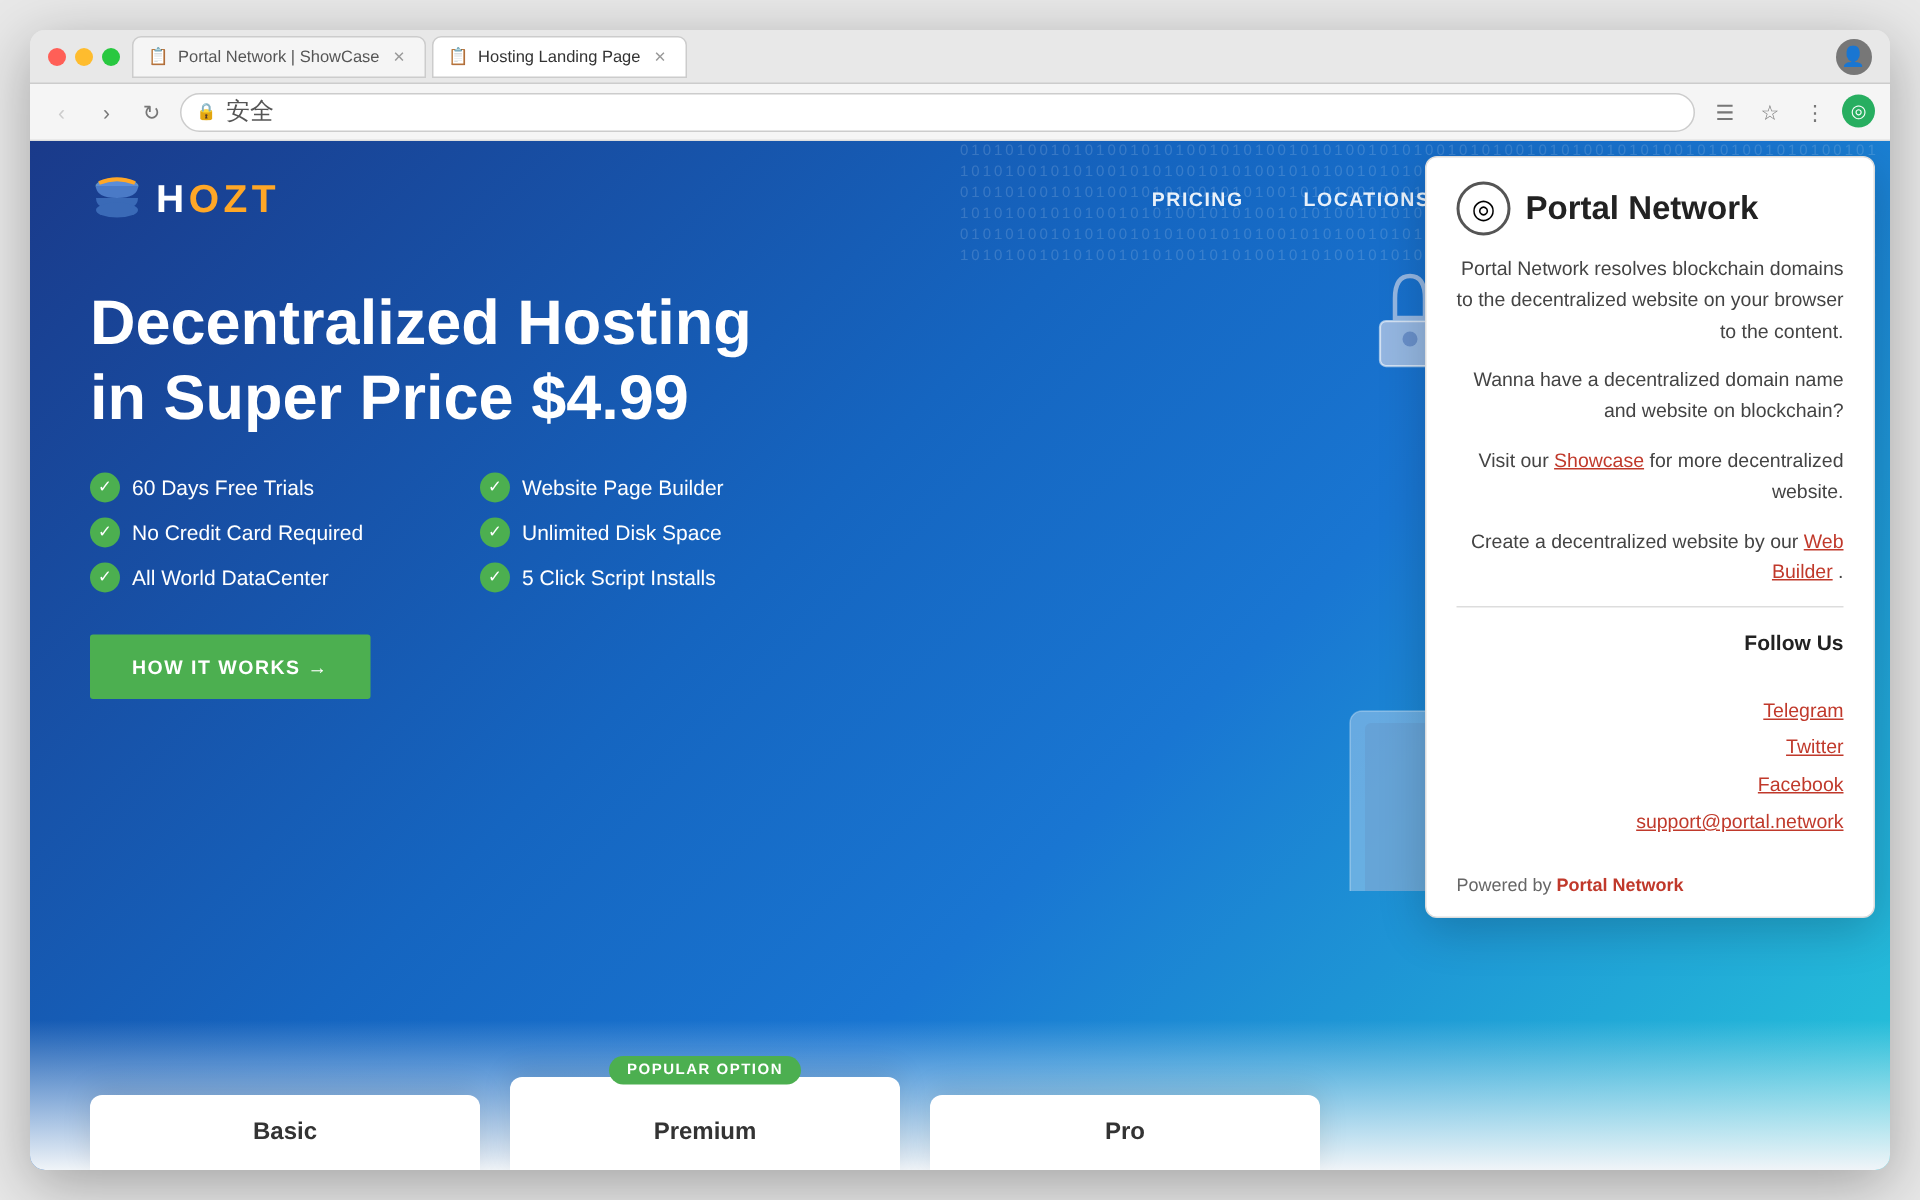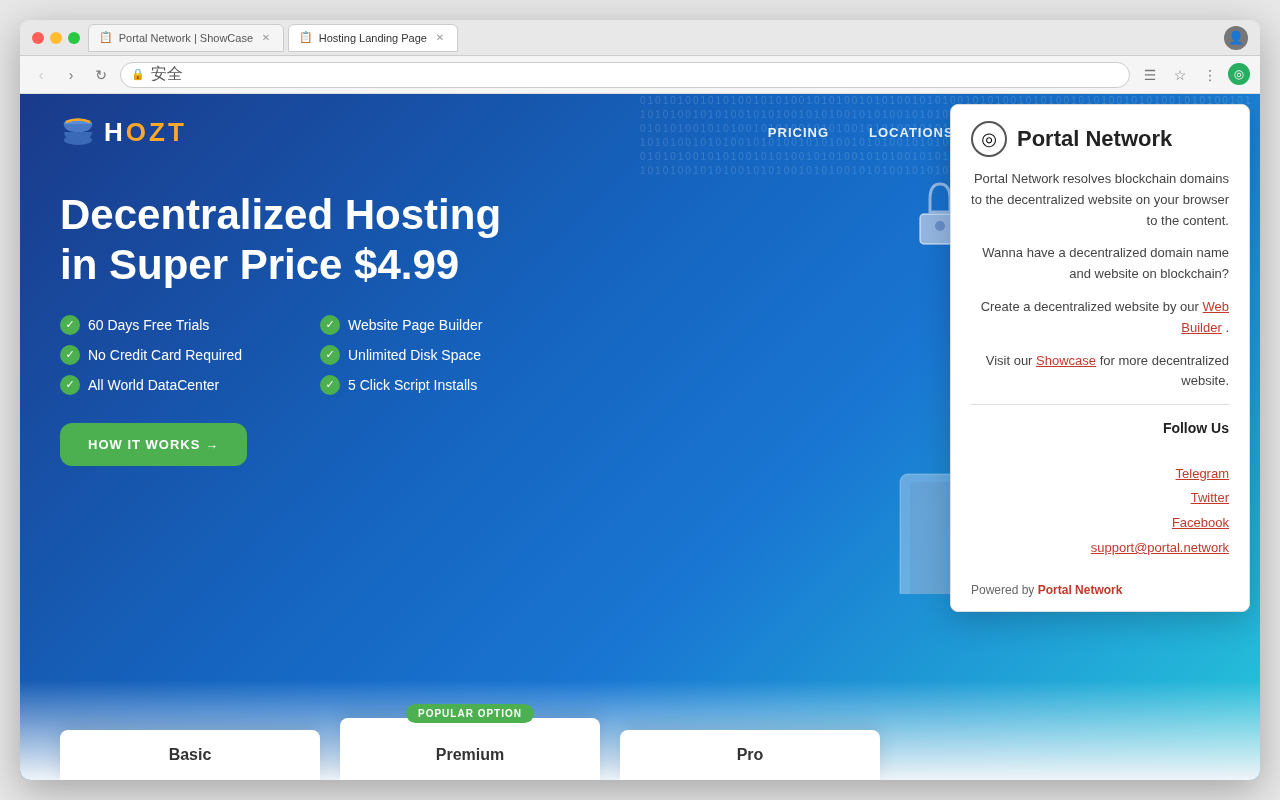--- a/index.html
+++ b/index.html
@@ -249,21 +249,21 @@
     }
 
     .how-it-works-btn {
       background: #4caf50;
       color: #fff;
       border: none;
       padding: 14px 28px;
       font-size: 13px;
       font-weight: 600;
       letter-spacing: 1px;
-      border-radius: 12px;
+      border-radius: 2px;
       cursor: pointer;
       display: inline-flex;
       align-items: center;
       gap: 10px;
     }
 
     .hero-illustration {
       position: absolute;
       right: 0;
       top: 0;
@@ -626,24 +626,24 @@
 
     <div class="portal-popup">
       <div class="popup-header">
         <div class="popup-logo">◎</div>
         <div class="popup-title">Portal Network</div>
       </div>
       <div class="popup-body">
         <p>Portal Network resolves blockchain domains to the decentralized website on your browser to the content.</p>
         <p>Wanna have a decentralized domain name and website on blockchain?</p>
         <p>
-          <span>Create a decentralized website by our </span><a href="#">Web Builder</a><span> .</span>
+          <span>Visit our </span><a href="#">Showcase</a><span> for more decentralized website.</span>
         </p>
         <p>
-          <span>Visit our </span><a href="#">Showcase</a><span> for more decentralized website.</span>
+          <span>Create a decentralized website by our </span><a href="#">Web Builder</a><span> .</span>
         </p>
 
         <hr class="popup-divider">
 
         <div class="popup-follow-title">Follow Us</div>
         <div class="popup-links">
           <a href="#" class="popup-link">Telegram</a>
           <a href="#" class="popup-link">Twitter</a>
           <a href="#" class="popup-link">Facebook</a>
           <a href="#" class="popup-link">support@portal.network</a>

